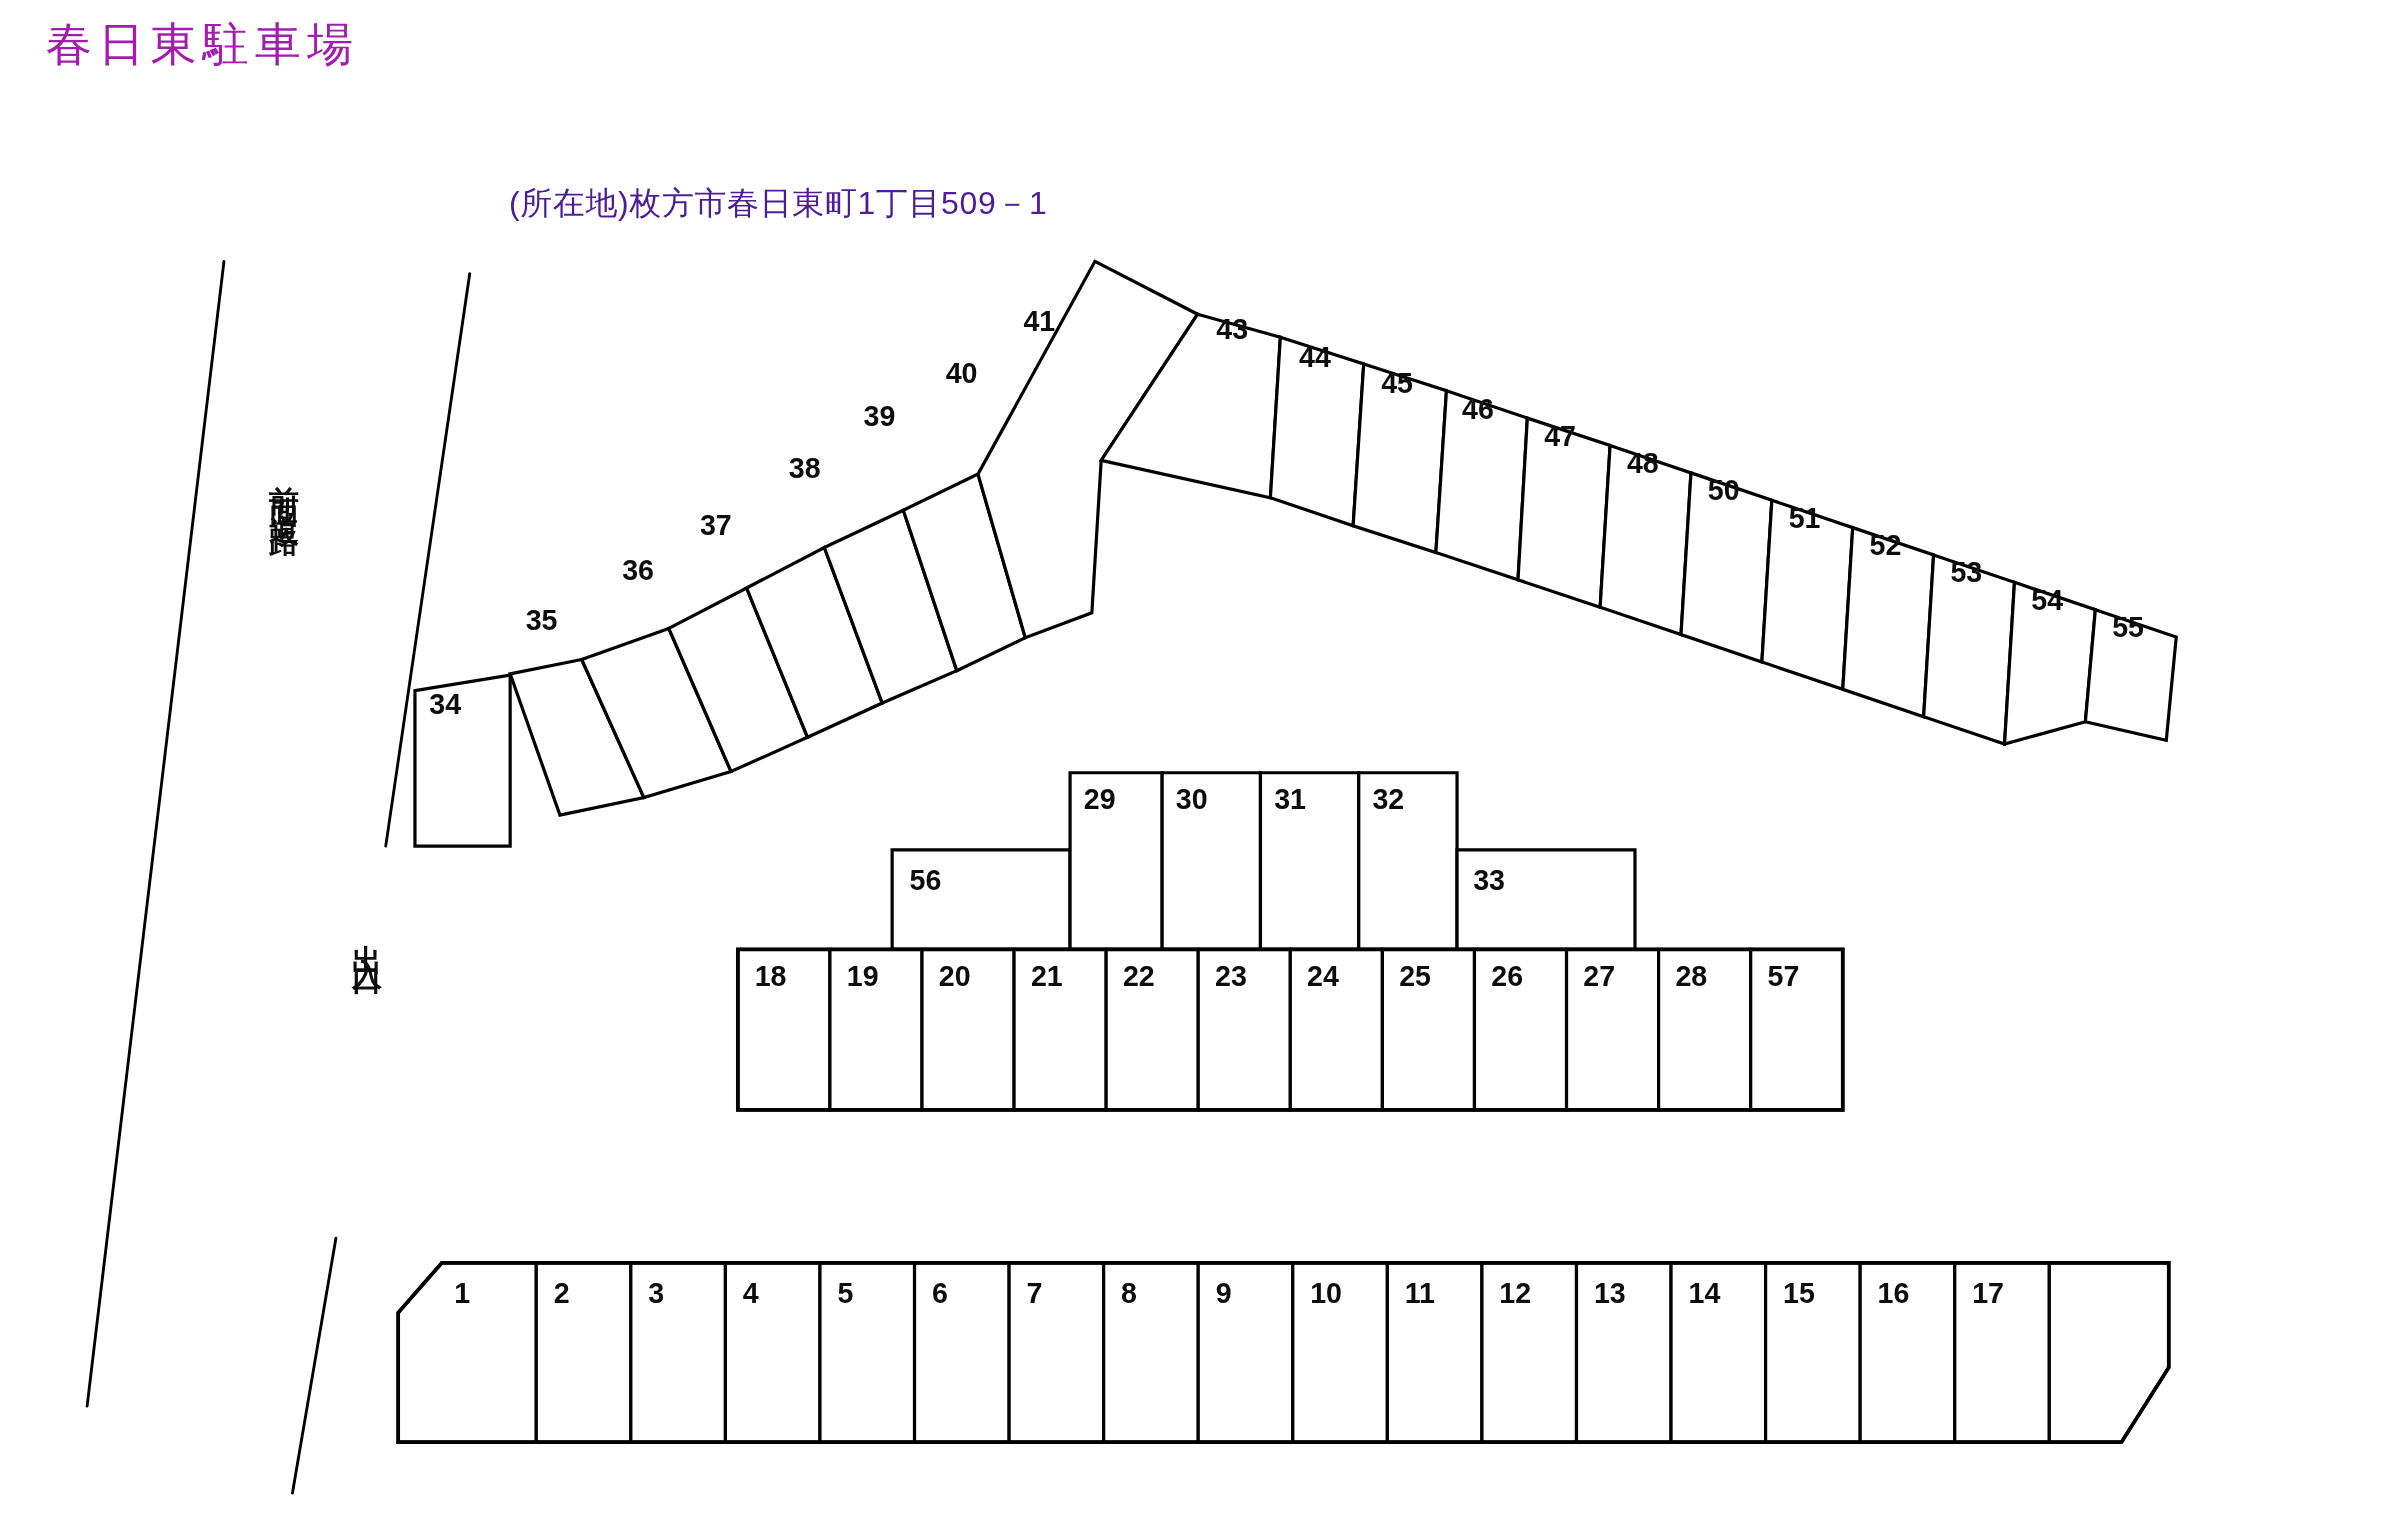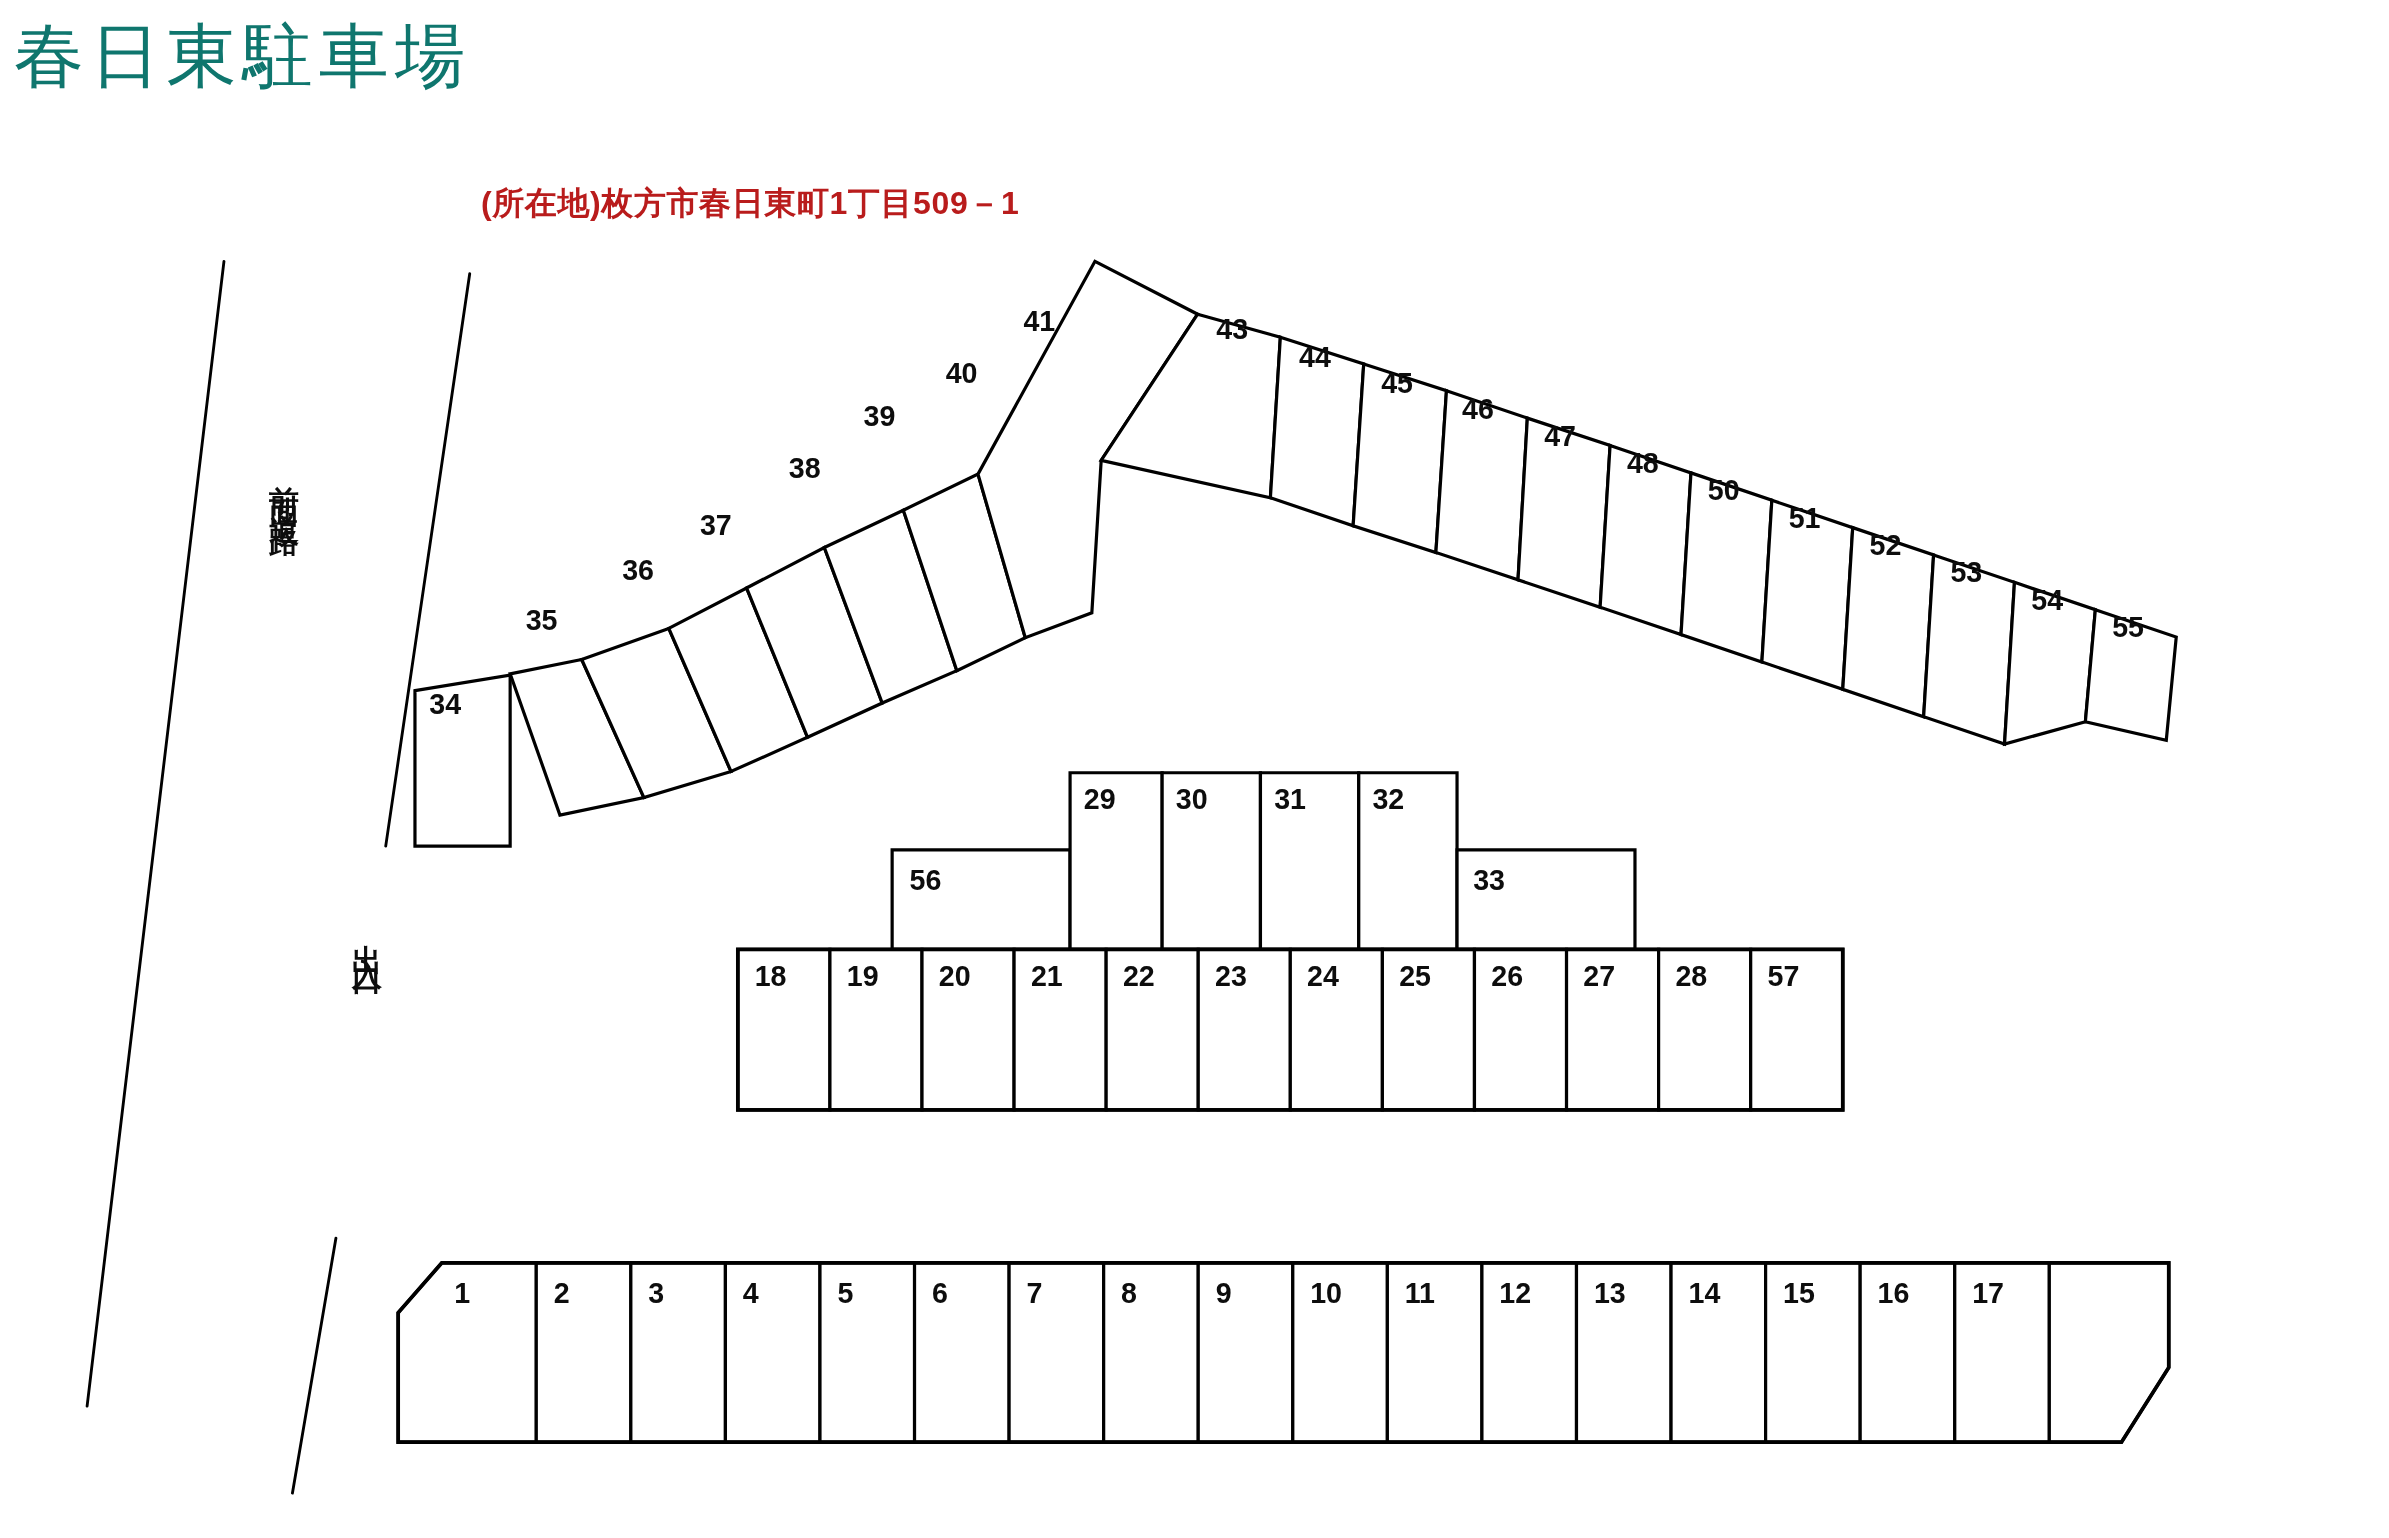--- a/index.html
+++ b/index.html
@@ -14,39 +14,39 @@
     font-family: "Liberation Sans", sans-serif;
     overflow: hidden;
   }
   #sheet {
     position: absolute;
     inset: 0;
     background: #ffffff;
   }
   .page-title {
     position: absolute;
-    left: 14px;
+    left: 46px;
     top: 22.4px;
     font-family: "Liberation Serif", serif;
-    font-size: 70px;
+    font-size: 46px;
     font-weight: 400;
     letter-spacing: 6.2px;
-    color: #0f766e;
+    color: #a21caf;
     white-space: nowrap;
     line-height: 1.0;
   }
   .address-line {
     position: absolute;
-    left: 481px;
+    left: 509px;
     top: 182px;
     font-family: "Liberation Sans", sans-serif;
     font-size: 32px;
-    font-weight: 700;
+    font-weight: 400;
     letter-spacing: 0.6px;
-    color: #b91c1c;
+    color: #4c1d95;
     white-space: nowrap;
   }
   .vlabel {
     position: absolute;
     font-family: "Liberation Sans", sans-serif;
     font-size: 30px;
     font-weight: 700;
     color: #0d0d0d;
     writing-mode: vertical-rl;
     text-orientation: upright;

